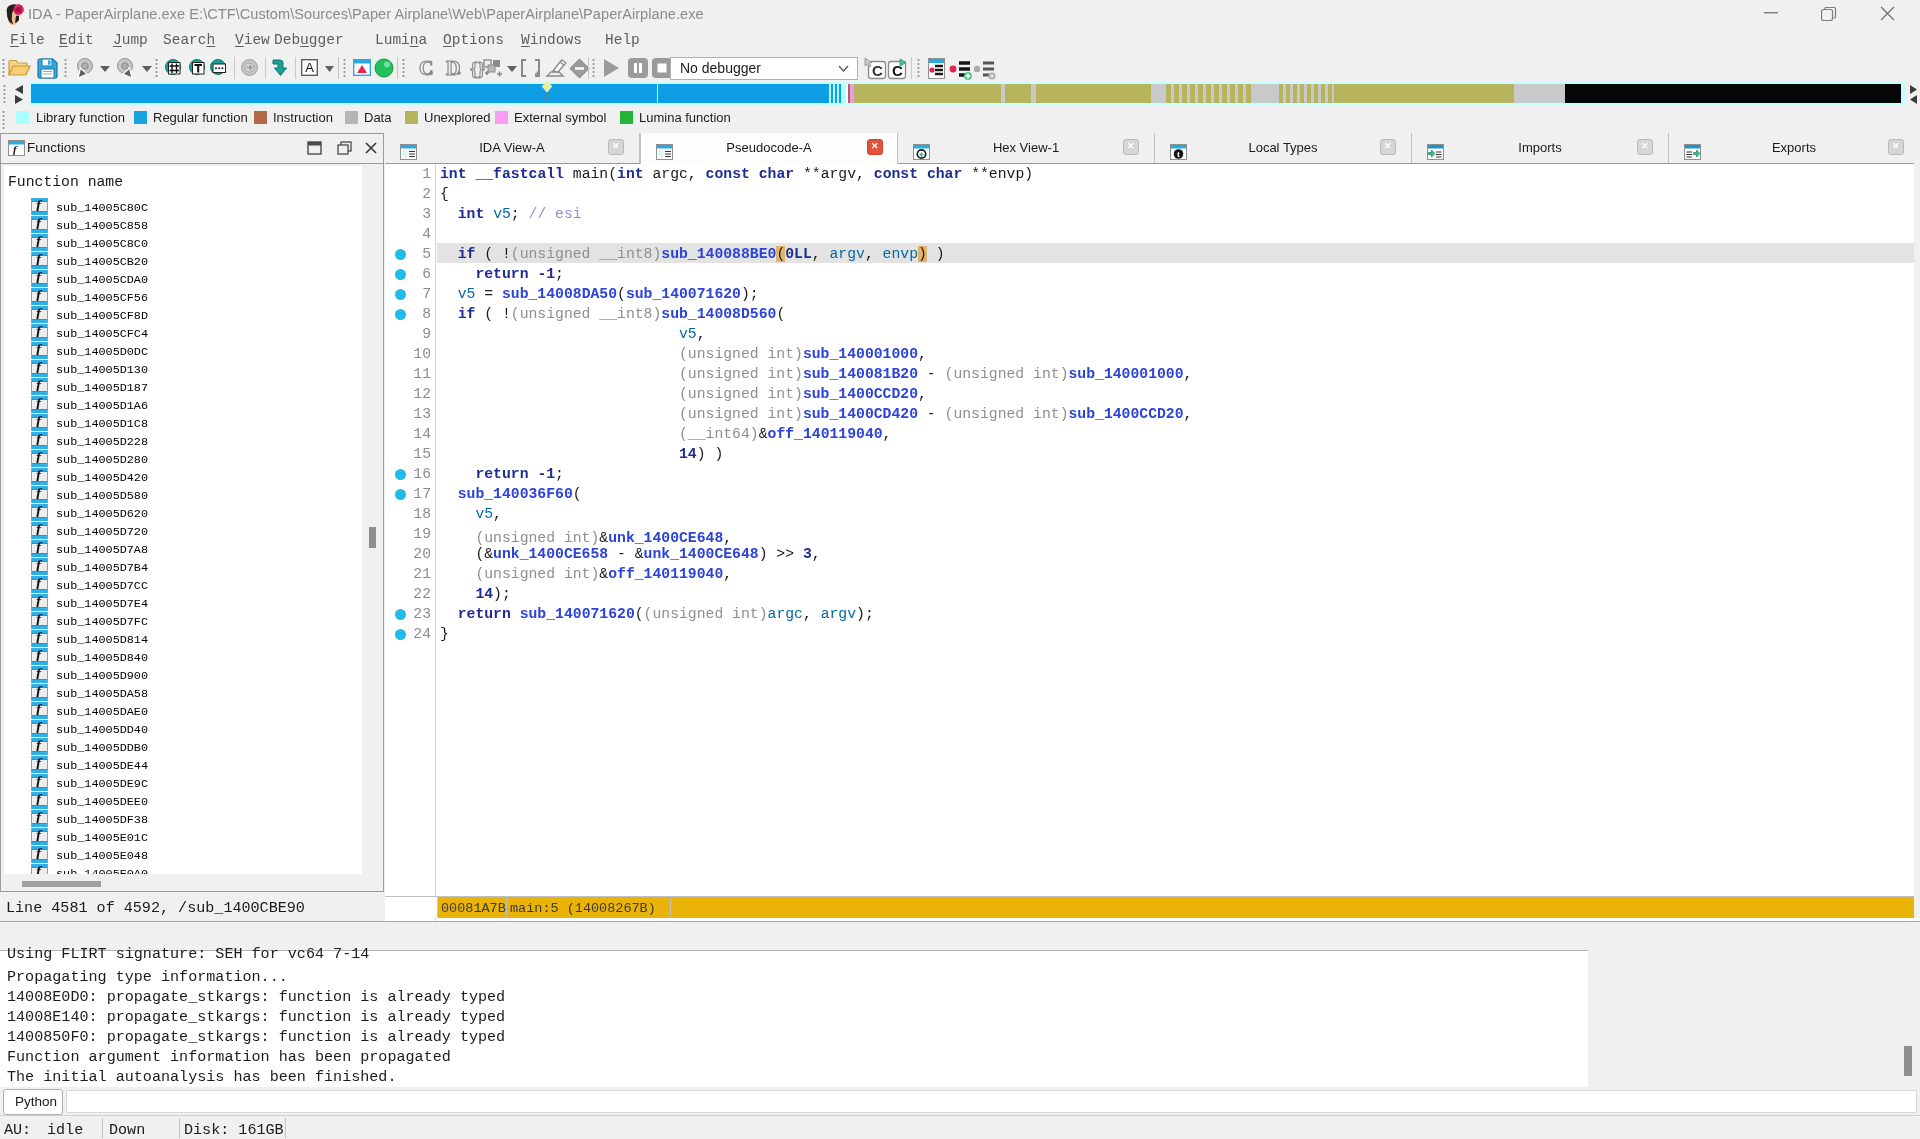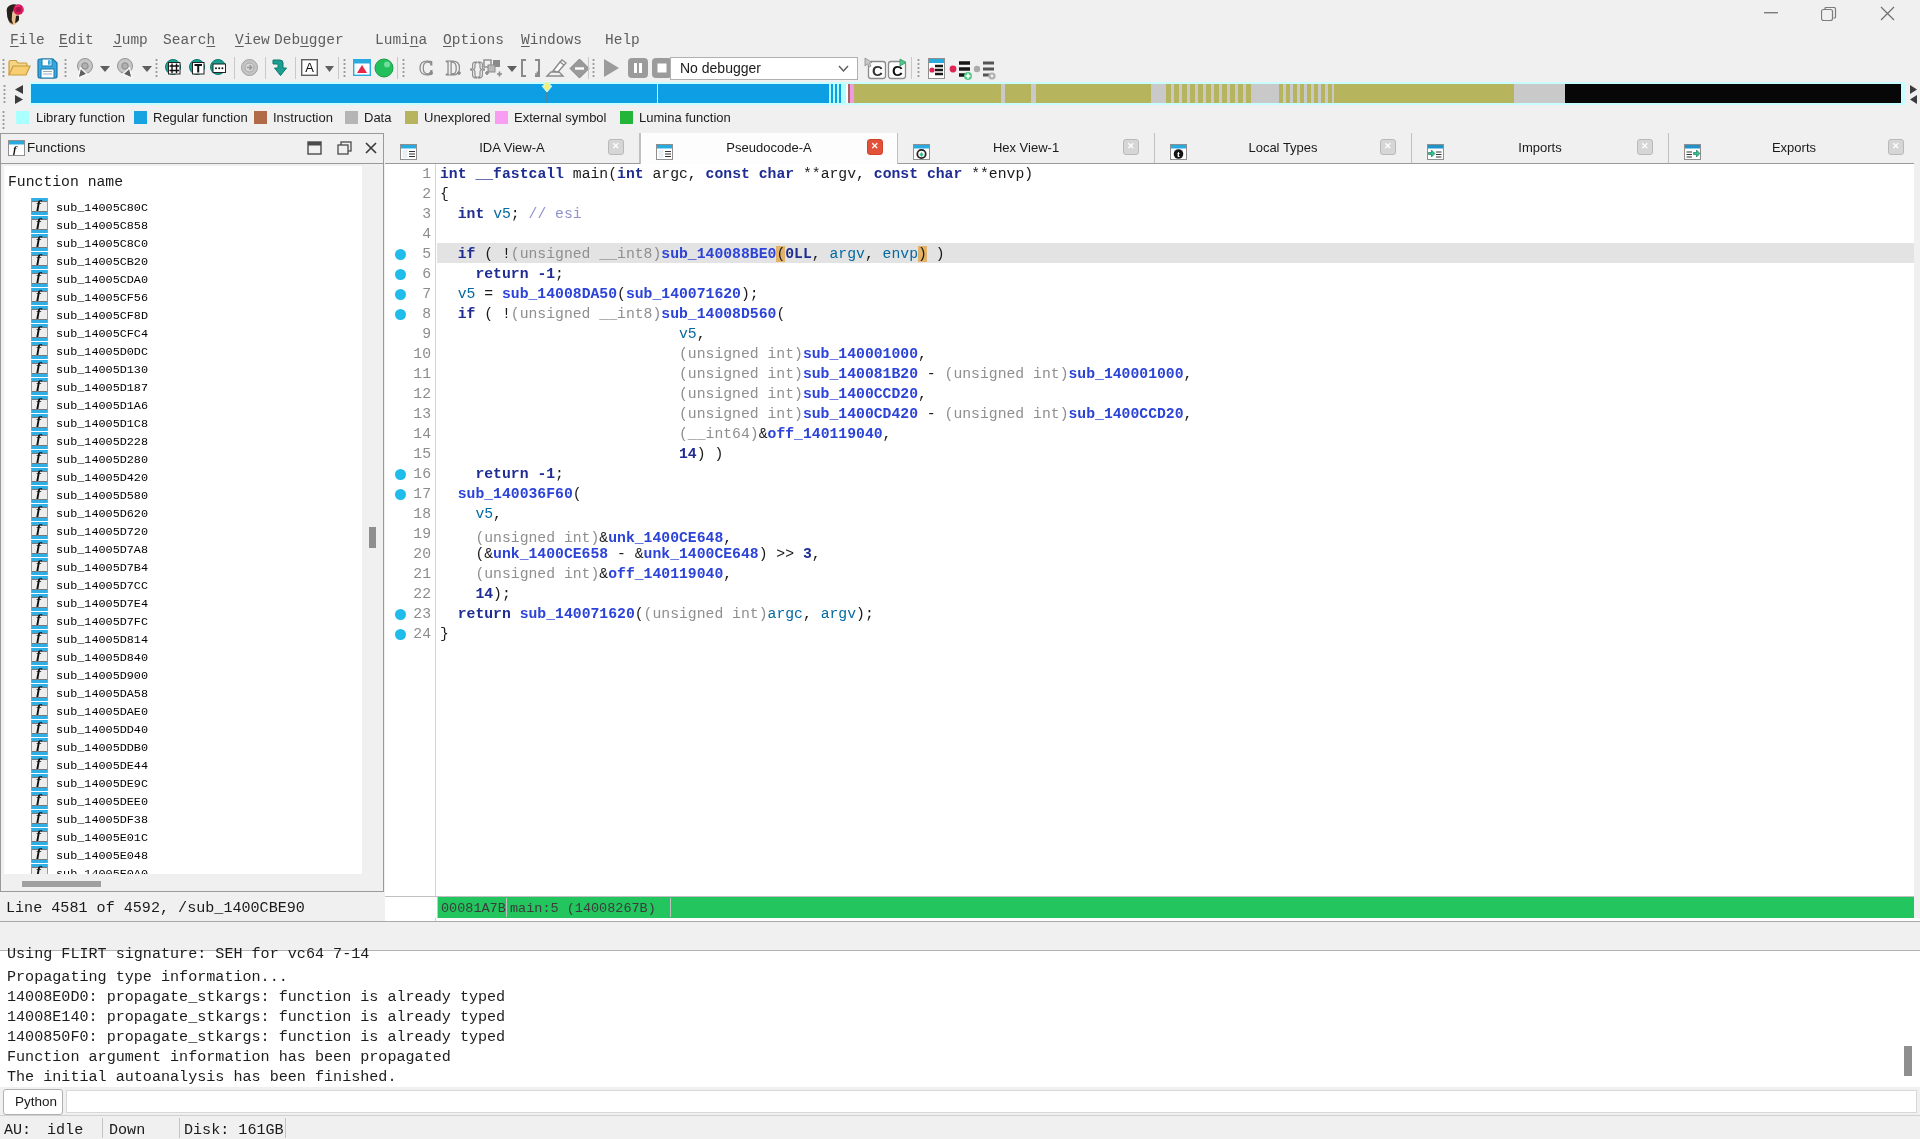--- a/index.html
+++ b/index.html
@@ -70,26 +70,26 @@
   .bp{position:absolute;left:10px;width:11px;height:11px;border-radius:50%;background:#1fbbea;}
   .k{color:#1f2d93;font-weight:700;}
   .f{color:#2b43d8;font-weight:700;}
   .v{color:#0369a1;}
   .c{color:#8f8f8f;}
   .m{color:#9193cf;}
   .hl{background:#e3b269;}
   #curline{position:absolute;left:52px;top:79px;width:1483px;height:20px;background:#e3e3e3;}
   #numsep{position:absolute;left:50px;top:0;width:1px;height:834px;background:#d4d4d4;}
   
-  #rstatus{left:0;top:763px;width:1535px;height:22px;background:#22c55e;border-top:1px solid #c0c0c0;box-sizing:border-box;}
+  #rstatus{left:0;top:763px;width:1535px;height:22px;background:#eab308;border-top:1px solid #c0c0c0;box-sizing:border-box;}
   #rstatus .cell{position:absolute;top:0px;font-family:"Liberation Mono",monospace;font-size:13.5px;color:#3c3c3c;}
   
   #outpanel{left:0;top:921px;width:1920px;height:166px;background:#f0f0f0;border-top:1px solid #a8a8a8;box-sizing:border-box;}
   #outtitle{left:0;top:0;width:1920px;height:28px;background:#f0f0f0;}
-  #outbody{left:0;top:28px;width:1920px;height:137px;background:#fff;border-top:1px solid #b4b4b4;box-sizing:border-box;}
+  #outbody{left:0;top:28px;width:1588px;height:137px;background:#fff;border-top:1px solid #b4b4b4;box-sizing:border-box;}
   .outline{position:absolute;left:7px;white-space:pre;font-family:"Liberation Mono",monospace;
            font-size:15.1px;color:#1c1c1c;}
   #outvthumb{left:1904px;top:124px;width:8px;height:30px;background:#8f8f8f;position:absolute;}
   
   #pyrow{left:0;top:1087px;width:1920px;height:28px;background:#f0f0f0;}
   #pybtn{position:absolute;left:3px;top:2px;width:60px;height:26px;background:#fff;
          border:1px solid #b0b0b0;border-radius:3px;box-sizing:border-box;}
   #pybtn span{position:absolute;left:11px;top:4px;font-size:13.5px;color:#1a1a1a;}
   #pyinput{position:absolute;left:66px;top:3px;width:1851px;height:23px;background:#fff;border:1px solid #d8d8d8;box-sizing:border-box;}
   #statusbar{left:0;top:1115px;width:1920px;height:24px;background:#f0f0f0;border-top:1px solid #d0d0d0;box-sizing:border-box;}
@@ -102,20 +102,21 @@
 <div id="titlebar" class="abs">
   <svg class="abs" style="left:3px;top:2px" width="23" height="25" viewBox="0 0 23 25">
     <path d="M5 8 Q5 3 11 3 Q16 3 16 9 L16 17 Q14 23 9.5 23 Q5 22 5 15 Z" fill="#e6c092"></path>
     <path d="M4 12 Q2 4 9 2.5 Q15 1.5 16 6 L13 7 Q9 8 9 13 Q8 18 10 22 Q6 21 5 17 Q4 15 4 12 Z" fill="#26201a"></path>
     <path d="M12 4 Q14 2 16 3 L17 9 Q15 11 13 10 Z" fill="#2e1d50"></path>
     <path d="M13 14 Q15 13 16 14 L16 18 Q14 21 12 21 Z" fill="#26201a"></path>
     <circle cx="15.5" cy="7.5" r="5.2" fill="#d6175a"></circle>
     <circle cx="15.5" cy="7.5" r="2.6" fill="#ab0f46"></circle>
     <path d="M12 5 Q14 3.5 16.5 4 M19.5 5.5 Q21 7.5 19.8 10" stroke="#e8478a" stroke-width="1" fill="none"></path>
   </svg>
+  <span id="titletext" class="abs">IDA - PaperAirplane.exe E:\CTF\Custom\Sources\Paper Airplane\Web\PaperAirplane\PaperAirplane.exe</span>
   <svg class="abs" style="left:1764px;top:12px" width="14" height="2">
       <rect width="14" height="1.4" fill="#7c7c7c"></rect>
     </svg>
   <svg class="abs" style="left:1821px;top:7px" width="16" height="14" viewBox="0 0 16 14">
     <rect x="0.5" y="2.5" width="11" height="11" rx="2" fill="none" stroke="#7c7c7c" stroke-width="1.2"></rect>
     <path d="M4 2.5 L4 1.5 Q4 0.5 5 .5 L13 .5 Q14.5 .5 14.5 2 L14.5 10 Q14.5 11 13.5 11 L12.5 11" fill="none" stroke="#7c7c7c" stroke-width="1.2"></path>
   </svg>
   <svg class="abs" style="left:1880px;top:6px" width="15" height="15" viewBox="0 0 15 15">
     <path d="M1 1 L14 14 M14 1 L1 14" stroke="#6e6e6e" stroke-width="1.2"></path>
   </svg>

